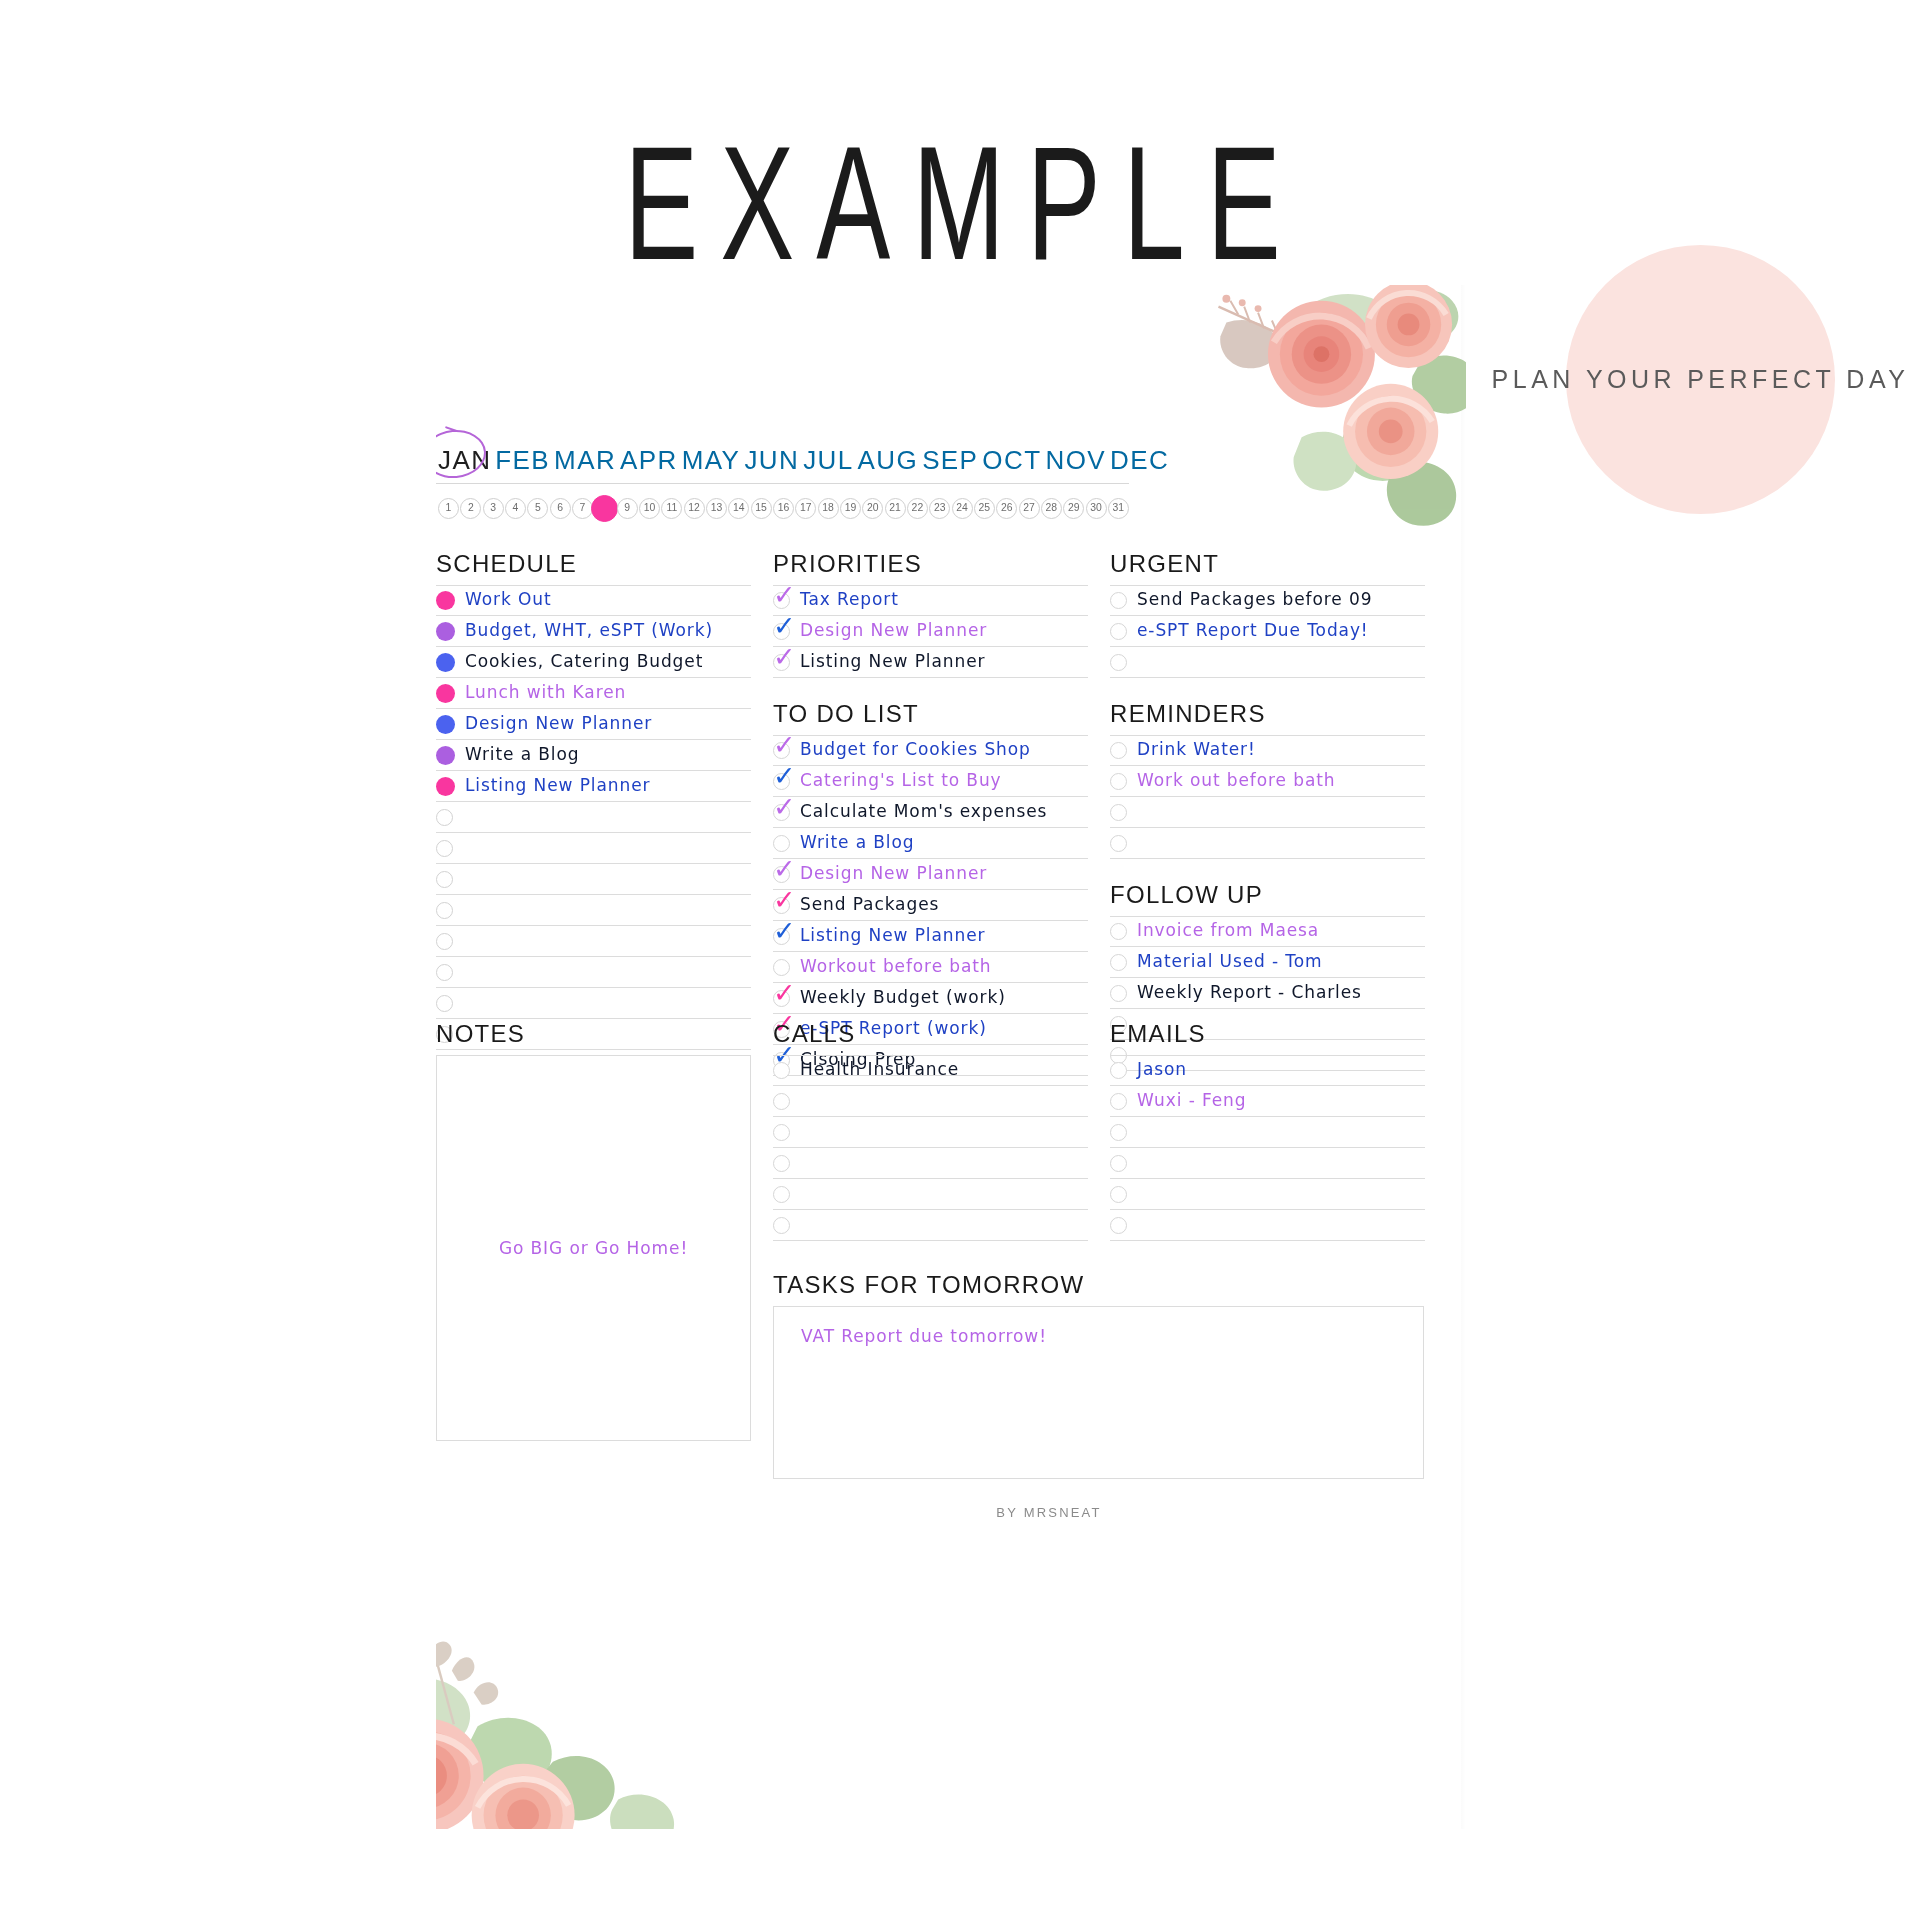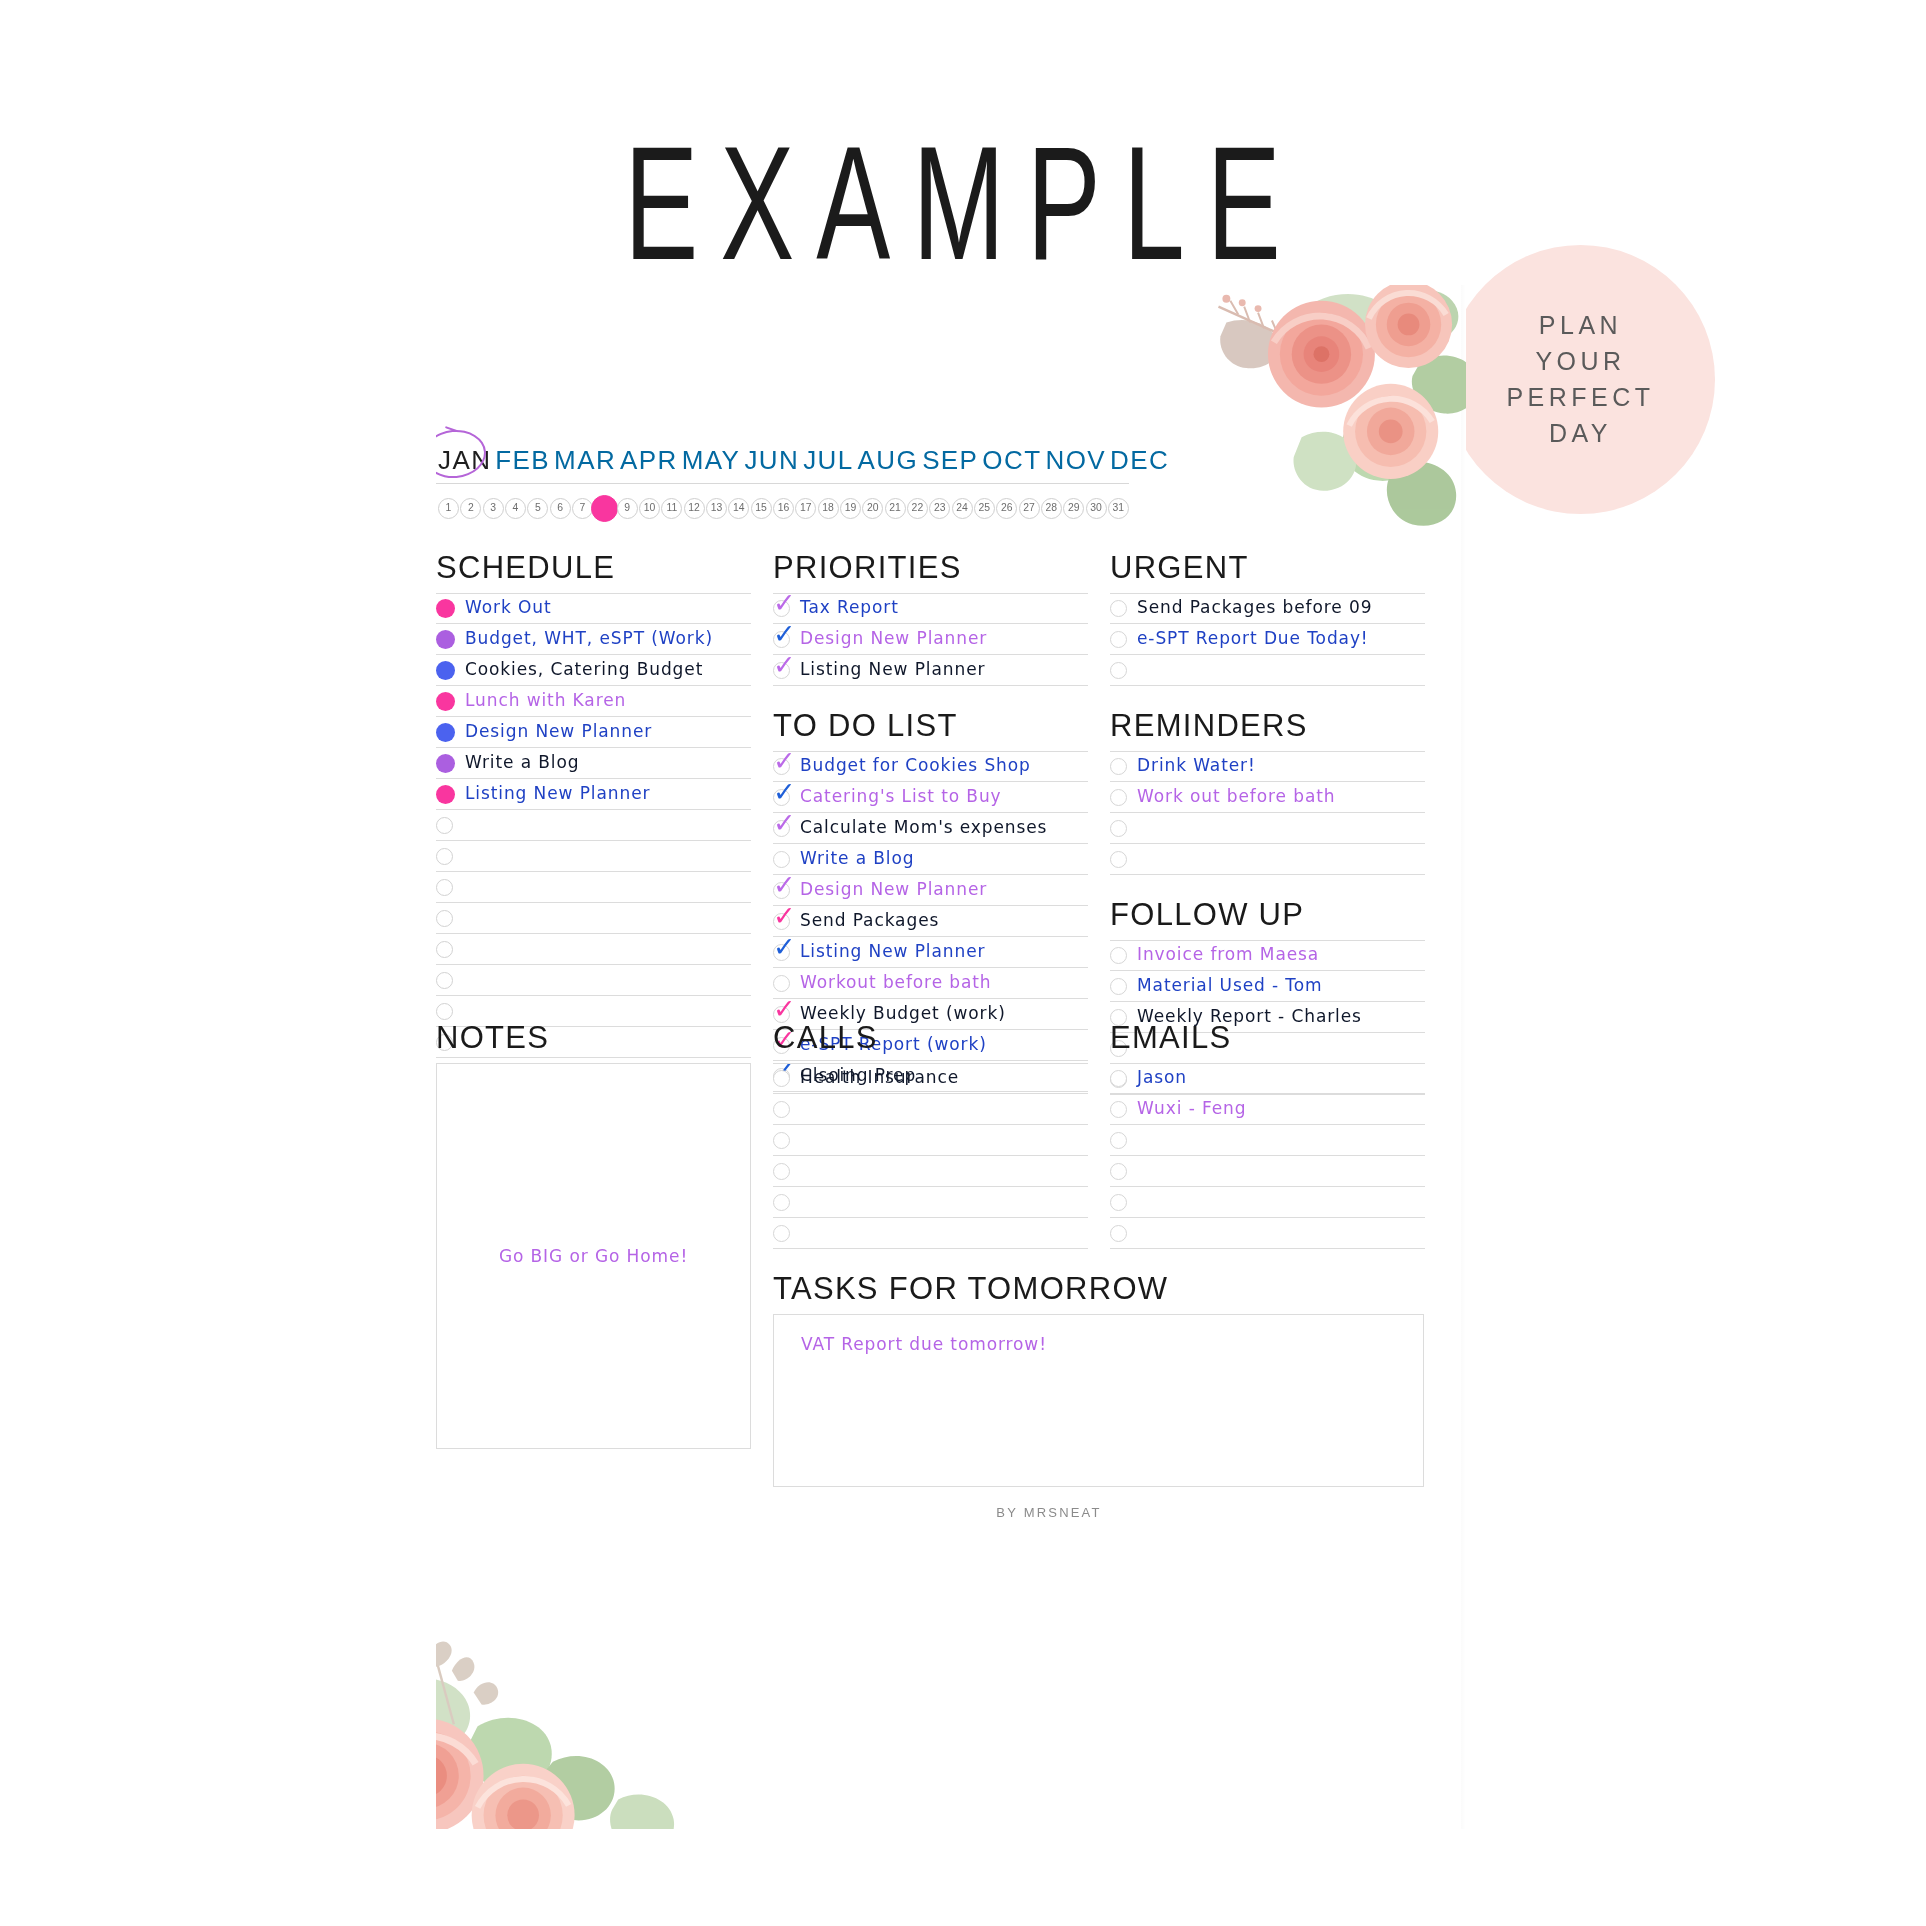--- a/index.html
+++ b/index.html
@@ -27,26 +27,25 @@
     font-weight: 300;
     letter-spacing: 22px;
     color: #1b1b1b;
     transform: scaleY(1.45);
     transform-origin: center top;
   }
 
   
   .badge {
     position: absolute;
-    left: 1446px; top: 245px;
+    left: 1566px; top: 245px;
     width: 269px; height: 269px;
     border-radius: 50%;
     background: #fbe3df;
     display: flex;
-    flex-direction: column;
     align-items: center;
     justify-content: center;
     gap: 11px;
   }
   .badge-line {
     font-size: 25px;
     letter-spacing: 4.5px;
     color: #5a5a5a;
     font-weight: 300;
     text-align: center;
@@ -173,21 +172,21 @@
     position: absolute;
     left: 0; top: 265px;
     width: 990px;
     display: flex;
     gap: 22px;
     z-index: 4;
   }
   .col { width: 315px; }
 
   .sec-title {
-    font-size: 31px;
+    font-size: 24px;
     font-weight: 400;
     letter-spacing: 1.3px;
     color: #1a1a1a;
     margin-bottom: 7px;
   }
   .sec { margin-bottom: 22px; }
 
   .row {
     display: flex;
     align-items: center;

